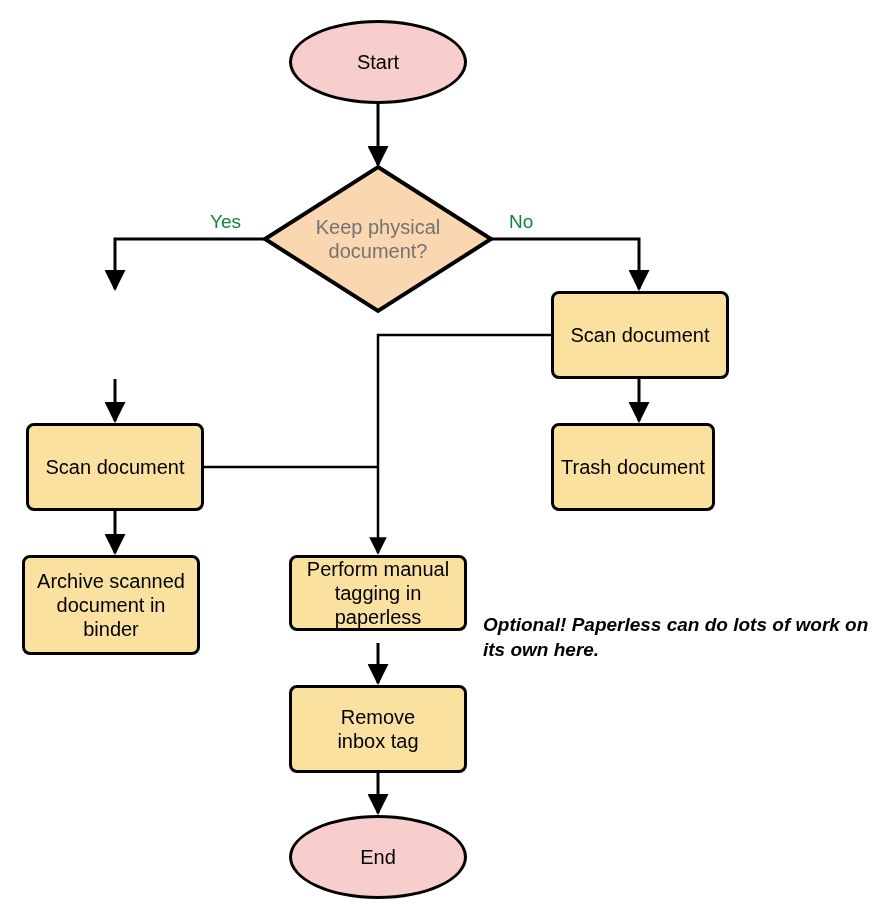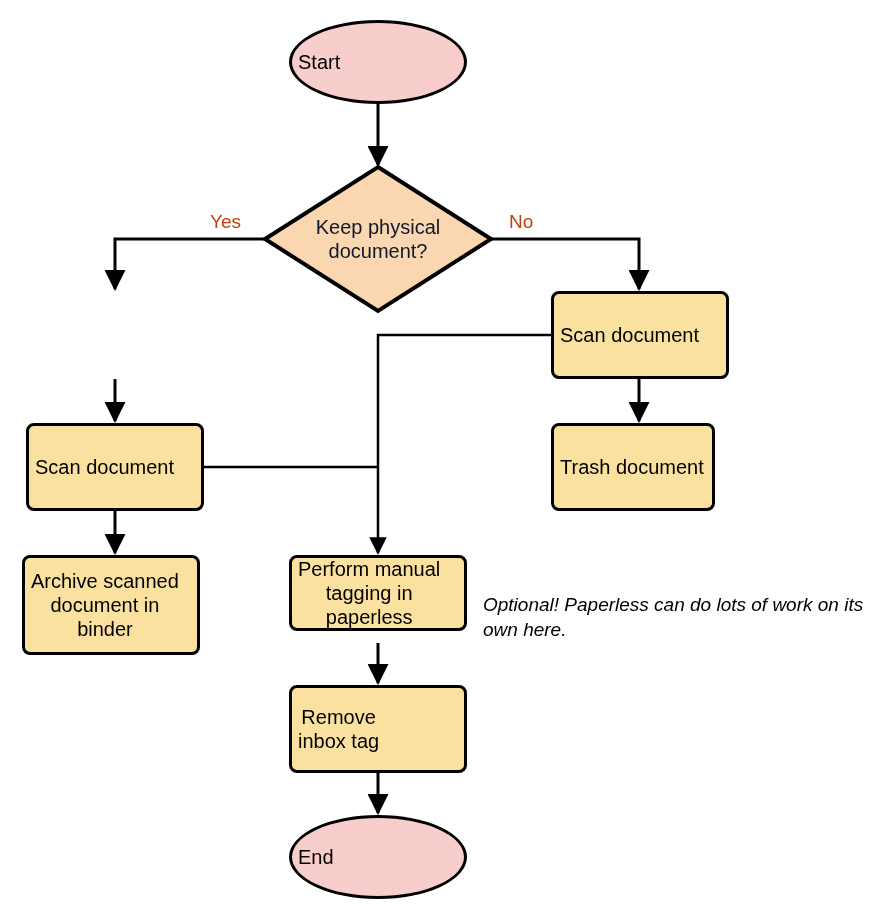--- a/index.html
+++ b/index.html
@@ -25,20 +25,21 @@
     left: 0;
     top: 0;
     width: 888px;
     height: 907px;
   }
   .node {
     position: absolute;
     box-sizing: border-box;
     display: flex;
     align-items: center;
+    justify-content: center;
     text-align: center;
     font-size: 20px;
     line-height: 24px;
     color: #000000;
     z-index: 3;
   }
   .node-process {
     background: #fbe1a0;
     border: 3px solid #000000;
     border-radius: 8px;
@@ -49,40 +50,40 @@
     border-radius: 50%;
   }
   .node-label {
     white-space: pre-line;
     padding: 0 6px;
   }
   .edge-label {
     position: absolute;
     font-size: 19px;
     line-height: 22px;
-    color: #c2410c;
+    color: #15803d;
     z-index: 4;
     white-space: nowrap;
   }
   .annotation {
     position: absolute;
     font-style: italic;
     font-size: 19px;
     line-height: 25px;
     color: #000000;
     z-index: 4;
   }
   .diamond-label {
     position: absolute;
     z-index: 4;
     font-size: 20px;
     line-height: 24px;
     text-align: center;
     white-space: pre-line;
-    color: #0f172a;
+    color: #737373;
   }
 </style>
 </head>
 <body>
 
 <div id="flow-canvas">
 
   <svg class="edges" viewBox="0 0 888 907" xmlns="http://www.w3.org/2000/svg">
     <defs>
       <marker id="arrow" viewBox="0 0 10 10" refX="9" refY="5" markerWidth="7" markerHeight="7" orient="auto-start-reverse">
@@ -141,21 +142,21 @@
   <div class="node node-process" style="left:551px; top:423px; width:164px; height:88px;">
     <span class="node-label">Trash document</span>
   </div>
 
   <div class="node node-process" style="left:289px; top:555px; width:178px; height:76px;">
     <span class="node-label">Perform manual
 tagging in
 paperless</span>
   </div>
 
-  <div class="annotation" style="left:483px; top:592px; width:400px;">Optional! Paperless can do lots of work on its own here.</div>
+  <div class="annotation" style="left:483px; top:612px; width:400px;font-weight:bold;">Optional! Paperless can do lots of work on its own here.</div>
 
   <div class="node node-terminal" style="left:289px; top:815px; width:178px; height:84px;">
     <span class="node-label">End</span>
   </div>
 
   <div class="node node-process" style="left:289px; top:685px; width:178px; height:88px;">
     <span class="node-label">Remove
 inbox tag</span>
   </div>
 

